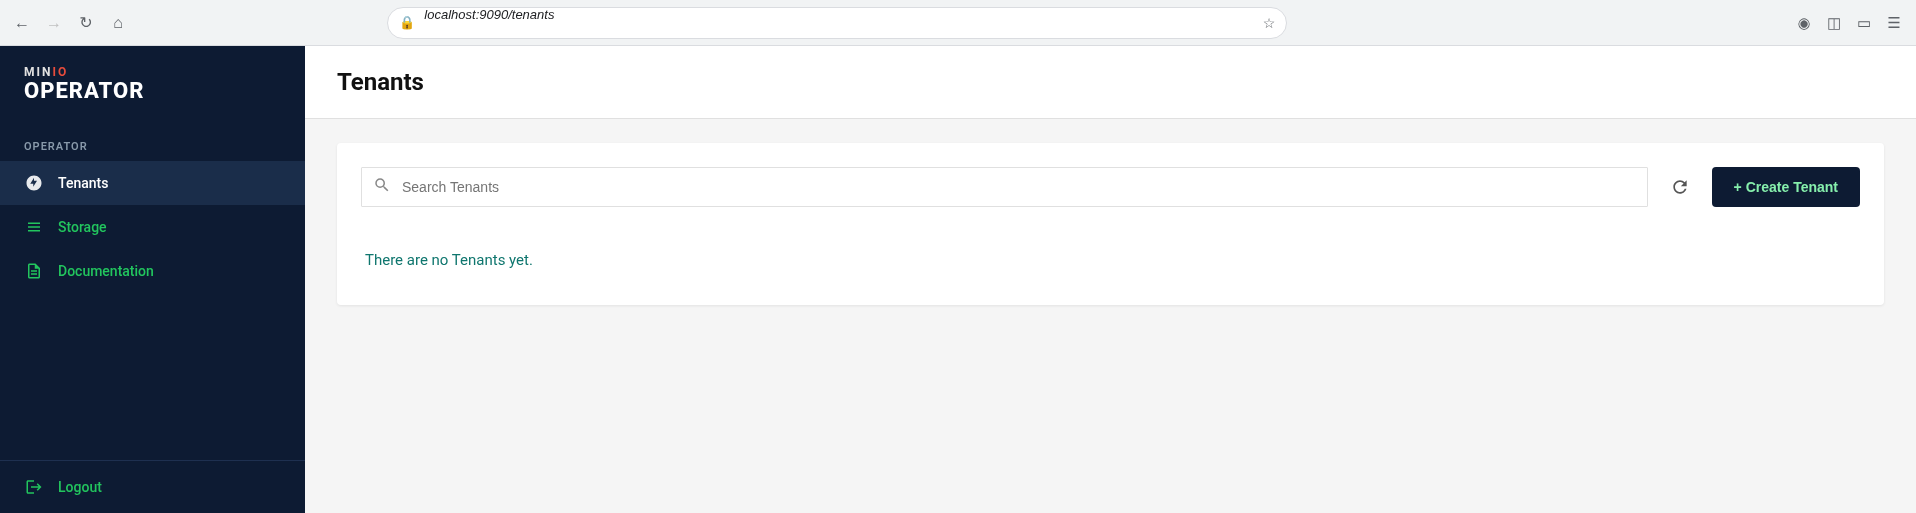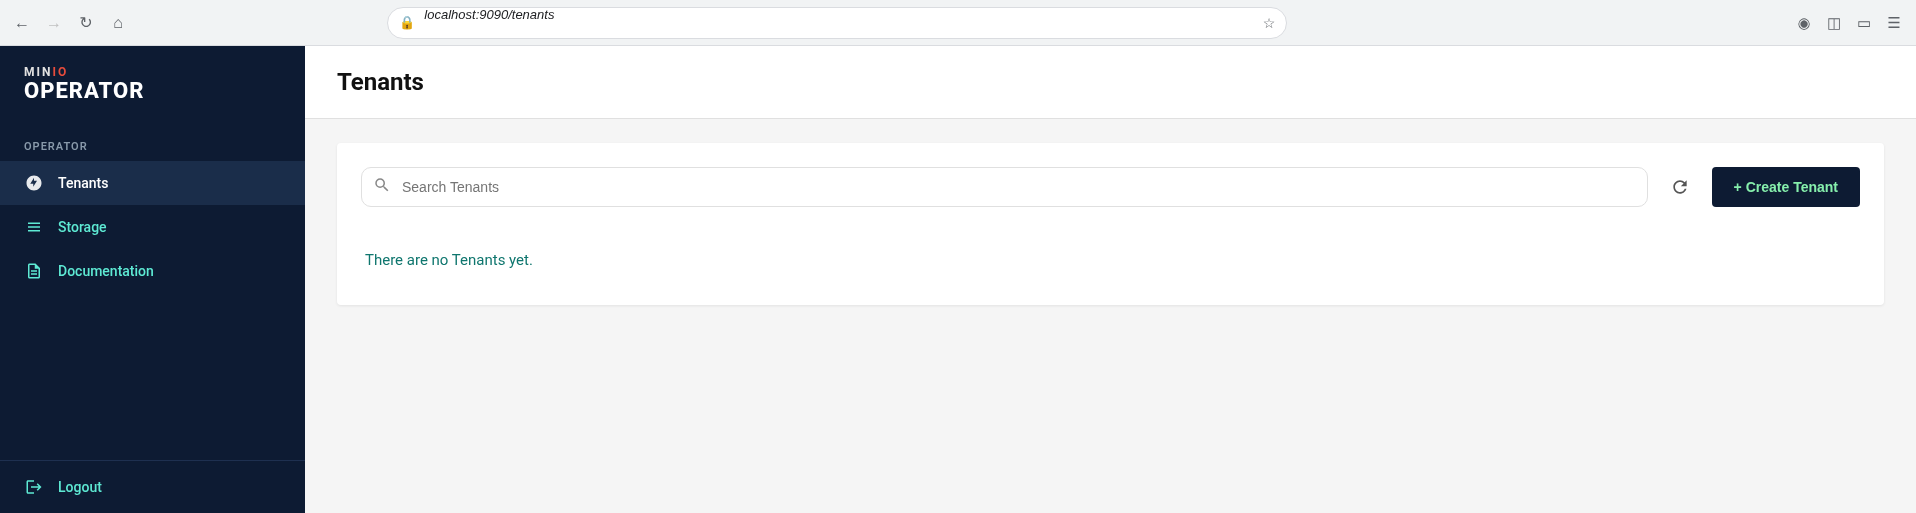--- a/index.html
+++ b/index.html
@@ -177,21 +177,21 @@
       flex-direction: column;
       flex: 1;
     }
 
     .sidebar-item {
       display: flex;
       align-items: center;
       gap: 14px;
       padding: 12px 24px;
       cursor: pointer;
-      color: #5eead4;
+      color: #22c55e;
       font-size: 14px;
       font-weight: 500;
       transition: background 0.15s;
       border-radius: 0;
     }
 
     .sidebar-item.active {
       background: #1a2d4a;
       color: white;
     }
@@ -270,21 +270,21 @@
       left: 12px;
       color: #888;
       font-size: 16px;
       pointer-events: none;
     }
 
     .search-input {
       width: 100%;
       height: 40px;
       border: 1px solid #e0e0e0;
-      border-radius: 10px;
+      border-radius: 1px;
       padding: 0 12px 0 40px;
       font-size: 14px;
       color: #ef4444;
       outline: none;
       background: white;
     }
 
     .refresh-btn {
       width: 40px;
       height: 40px;

